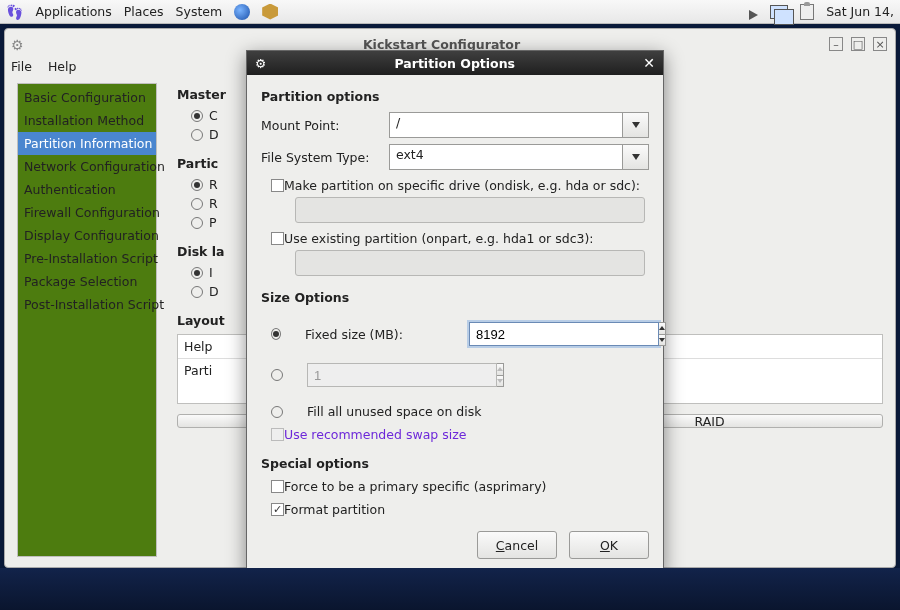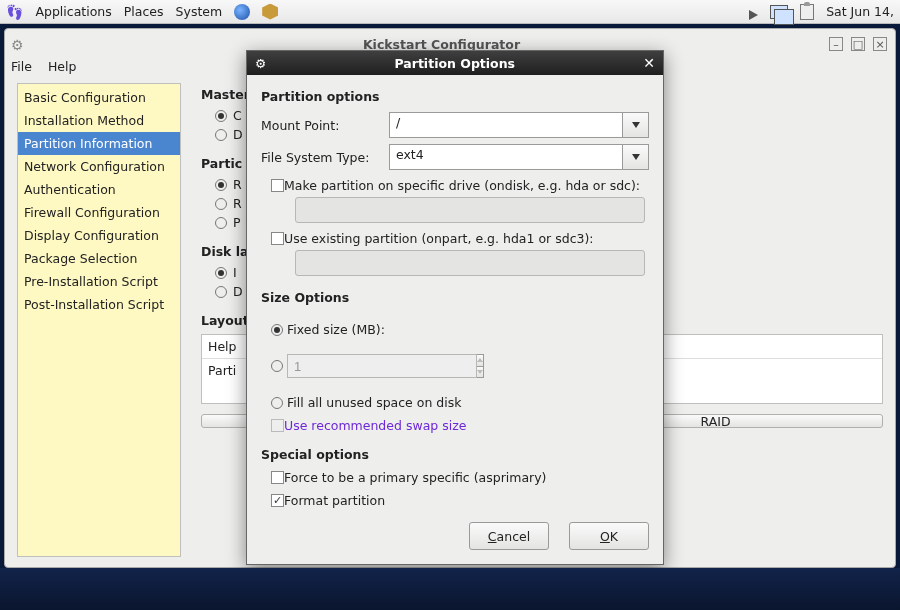--- a/index.html
+++ b/index.html
@@ -23,21 +23,21 @@
 
   
   .window { position:relative; margin:4px; height:540px; background:#eeeeec; border:1px solid #aaa; border-radius:4px; box-shadow:0 2px 4px rgba(0,0,0,.15); }
   .win-title { position:absolute; top:8px; left:0; right:17px; text-align:center; font-weight:bold; color:#555; }
   .win-icon { position:absolute; top:8px; left:6px; font-size:14px; color:#888;}
   .win-controls { position:absolute; top:8px; right:8px; display:flex; gap:8px; }
   .win-btn { width:14px; height:14px; border:1px solid #888; display:flex; align-items:center; justify-content:center; font-size:11px; color:#555;}
   .menubar { position:absolute; top:30px; left:6px; display:flex; gap:16px; }
   .content { position:absolute; top:54px; left:12px; right:12px; bottom:10px; display:flex; gap:20px; }
 
-  .sidebar { width:164px; border:1px solid #bfbfbd; background:#fef9c3; padding:2px 0; }
+  .sidebar { width:140px; border:1px solid #bfbfbd; background:#4d7c0f; padding:2px 0; }
   .side-item { padding:4px 6px; white-space:nowrap; }
   .side-item.selected { background:#4a86cf; color:#fff; }
 
   .main { flex:1; }
   .section-title { font-weight:bold; margin:4px 0 6px 0; }
   .radio-row { display:flex; align-items:center; gap:6px; margin:4px 0 4px 14px; }
   .radio { width:12px; height:12px; border:1px solid #777; border-radius:50%; display:inline-flex; align-items:center; justify-content:center;}
   .radio.checked::after{ content:""; width:6px; height:6px; background:#333; border-radius:50%; }
 
   .layout-table { border:1px solid #bfbfbd; background:#fff; height:70px; width:100%; }
@@ -67,23 +67,23 @@
   .sub-input { margin:4px 0 4px 34px; height:26px; border:1px solid #b7b7b5; background:#e4e4e2; border-radius:3px; width:350px; }
   .spin-wrap{ display:flex; width:180px; }
   .spin-input{ flex:1; height:24px; border:1px solid #6a8ab5; background:#fff; padding:2px 6px; font-size:13px; outline:2px solid #b8cde6; }
   .spin-input.disabled{ border:1px solid #b7b7b5; background:#eee; color:#999; outline:none; }
   .spin-btns{ width:16px; display:flex; flex-direction:column; }
   .spin-b{ flex:1; border:1px solid #9a9a98; border-left:none; background:linear-gradient(#fafafa,#e4e4e2); display:flex; align-items:center; justify-content:center; }
   .spin-b + .spin-b{border-top:none;}
   .tri-up{width:0;height:0;border-left:3px solid transparent;border-right:3px solid transparent;border-bottom:4px solid #333;}
   .tri-dn{width:0;height:0;border-left:3px solid transparent;border-right:3px solid transparent;border-top:4px solid #333;}
   .tri-up.d,.tri-dn.d{border-bottom-color:#bbb;border-top-color:#bbb;}
-  .size-row{ display:flex; align-items:center; gap:4px; margin:17px 0 6px 10px; }
+  .size-row{ display:flex; align-items:center; gap:24px; margin:17px 0 6px 10px; }
   .size-label{ width:174px;}
-  .dlg-actions{ display:flex; gap:20px; justify-content:flex-end; margin-top:14px; }
+  .dlg-actions{ display:flex; gap:12px; justify-content:flex-end; margin-top:14px; }
   .btn { min-width:80px; height:28px; border:1px solid #9a9a98; background:linear-gradient(#fafafa,#e4e4e2); border-radius:3px; display:flex; align-items:center; justify-content:center; padding:0 14px; }
   .mn{ text-decoration:underline; }
 
   .taskbar{ position:absolute; bottom:0; left:0; right:0; height:42px; background:linear-gradient(#12234a,#0a152e);}
 </style>
 </head>
 <body>
 
 <div class="panel">
   <div class="panel-left">
@@ -117,22 +117,22 @@
 
   <div class="content">
     <div class="sidebar">
       <div class="side-item">Basic Configuration</div>
       <div class="side-item">Installation Method</div>
       <div class="side-item selected">Partition Information</div>
       <div class="side-item">Network Configuration</div>
       <div class="side-item">Authentication</div>
       <div class="side-item">Firewall Configuration</div>
       <div class="side-item">Display Configuration</div>
+      <div class="side-item">Pre-Installation Script</div>
       <div class="side-item">Package Selection</div>
-      <div class="side-item">Pre-Installation Script</div>
       <div class="side-item">Post-Installation Script</div>
     </div>
 
     <div class="main">
       <div class="section-title">Master</div>
       <div class="radio-row">
           <span class="radio checked"></span>
           <span>C</span>
         </div>
       <div class="radio-row">
@@ -217,20 +217,31 @@
       <span class="chk"></span>
       <span>Use existing partition (onpart, e.g. hda1 or sdc3):</span>
     </div>
     <div class="sub-input"></div>
 
     <div class="dlg-h sm">Size Options</div>
 
     <div class="size-row">
       <span class="radio checked"></span>
       <span class="size-label">Fixed size (MB):</span>
+      <div class="spin-wrap">
+        <input class="spin-input" value="8192" style="">
+        <div class="spin-btns">
+          <div class="spin-b">
+              <span class="tri-up"></span>
+            </div>
+          <div class="spin-b">
+              <span class="tri-dn"></span>
+            </div>
+        </div>
+      </div>
     </div>
 
     <div class="size-row">
       <span class="radio"></span>
       <div class="spin-wrap">
         <input class="spin-input disabled" disabled="" value="1" style="">
         <div class="spin-btns">
           <div class="spin-b">
               <span class="tri-up d"></span>
             </div>

